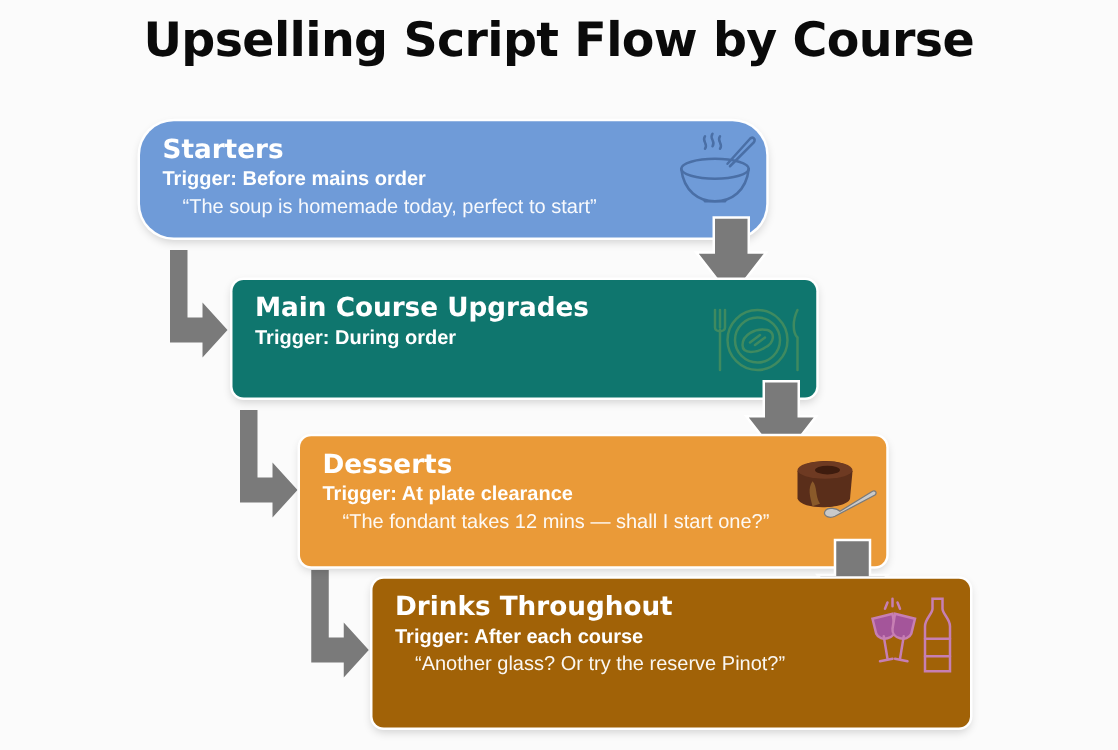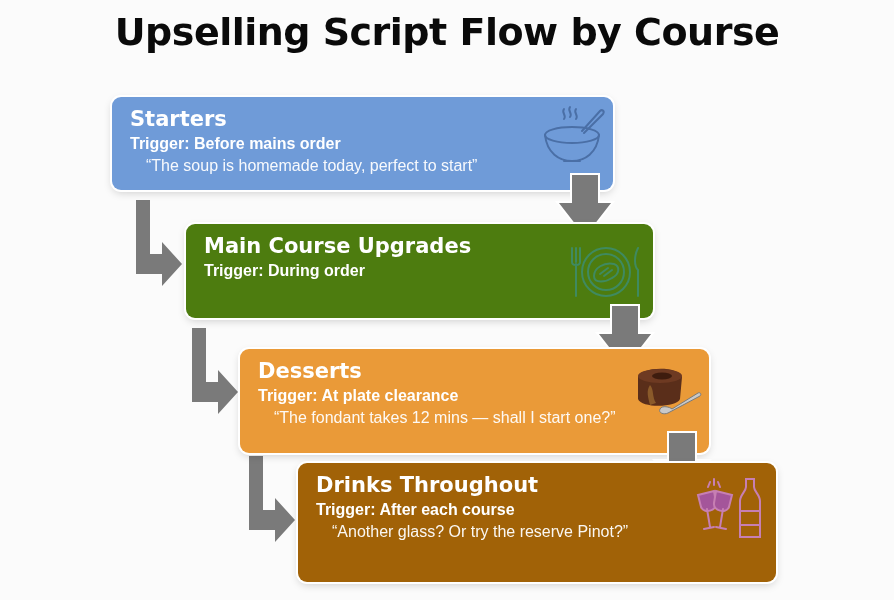--- a/index.html
+++ b/index.html
@@ -40,37 +40,37 @@
 <svg class="elbow" style="left:130px;top:198px;" width="56" height="90" viewBox="0 0 56 90">
   <path d="M6 2 H20 V56 H32 V44 L52 66 L32 88 V76 H6 Z" fill="#7a7a7a"></path>
 </svg>
 <svg class="elbow" style="left:186px;top:326px;" width="56" height="90" viewBox="0 0 56 90">
   <path d="M6 2 H20 V56 H32 V44 L52 66 L32 88 V76 H6 Z" fill="#7a7a7a"></path>
 </svg>
 <svg class="elbow" style="left:243px;top:454px;" width="56" height="90" viewBox="0 0 56 90">
   <path d="M6 2 H20 V56 H32 V44 L52 66 L32 88 V76 H6 Z" fill="#7a7a7a"></path>
 </svg>
 
-<div class="card" style="left:112px;top:97px;width:501px;height:93px;background:#6f9bd8;">
+<div class="card" style="left:112px;top:97px;width:501px;height:93px;background:#6f9bd8;border-radius:27px;">
   <span class="heading">Starters</span>
   <span class="trigger">Trigger: Before mains order</span>
   <span class="quote">“The soup is homemade today, perfect to start”</span>
   <svg class="icon" style="left:430px;top:8px;" width="64" height="62" viewBox="0 0 64 62" fill="none" stroke="#4a6fa6" stroke-width="2" stroke-linecap="round">
     <path d="M22 4 c-3 4 3 6 0 10 M28 2 c-3 4 3 6 0 10 M34 4 c-3 4 3 6 0 10"></path>
     <ellipse cx="30" cy="30" rx="27" ry="8"></ellipse>
     <path d="M3 30 c2 18 14 26 27 26 c13 0 25 -8 27 -26"></path>
     <path d="M22 56 h16"></path>
     <path d="M40 26 L58 6 c2 -2 5 0 3 3 L42 28"></path>
   </svg>
 </div>
 <svg class="down-arrow" style="left:555px;top:172px;" width="60" height="70" viewBox="0 0 60 70">
   <path d="M16 2 H44 V30 H58 L30 66 L2 30 H16 Z" fill="#7a7a7a" stroke="#ffffff" stroke-width="2"></path>
 </svg>
 
-<div class="card" style="left:186px;top:224px;width:467px;height:94px;background:#4d7c0f;">
+<div class="card" style="left:186px;top:224px;width:467px;height:94px;background:#0f766e;">
   <span class="heading">Main Course Upgrades</span>
   <span class="trigger">Trigger: During order</span>
   <svg class="icon" style="left:382px;top:20px;" width="78" height="56" viewBox="0 0 78 56" fill="none" stroke="#3f8a60" stroke-width="2" stroke-linecap="round">
     <path d="M4 4 v14 M8 4 v14 M12 4 v14 M4 18 c0 4 8 4 8 0 M8 20 v32"></path>
     <circle cx="38" cy="28" r="24"></circle>
     <circle cx="38" cy="28" r="18"></circle>
     <path d="M26 32 c0 -8 10 -14 20 -12 c6 2 6 10 -2 14 c-6 4 -18 6 -18 -2 z"></path>
     <path d="M32 30 l8 -6 M36 32 l8 -6"></path>
     <path d="M70 4 c-4 8 -4 18 0 22 v26"></path>
   </svg>

